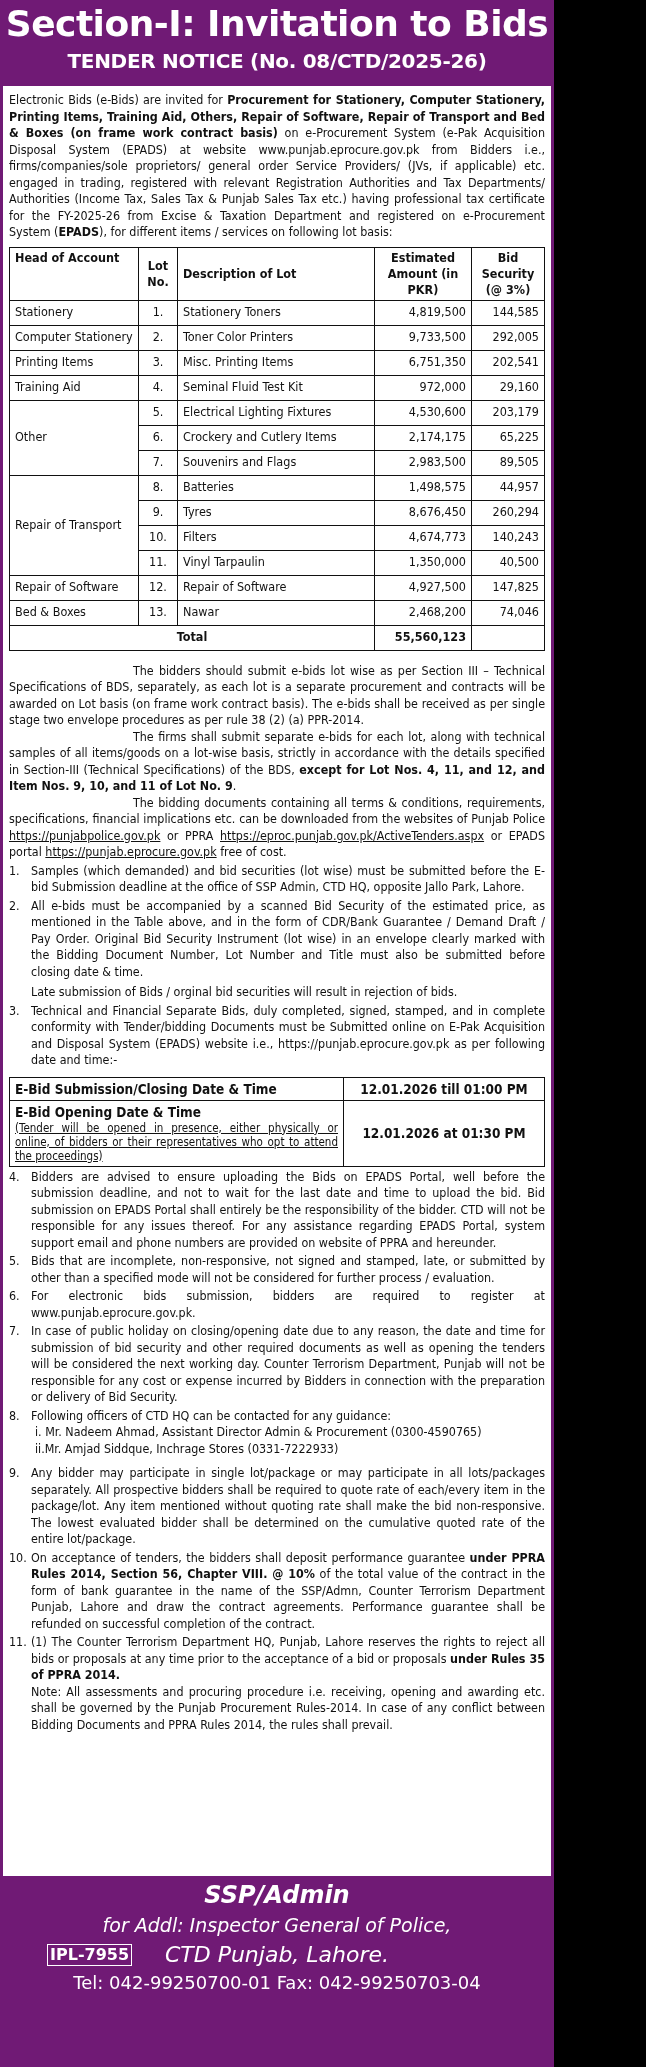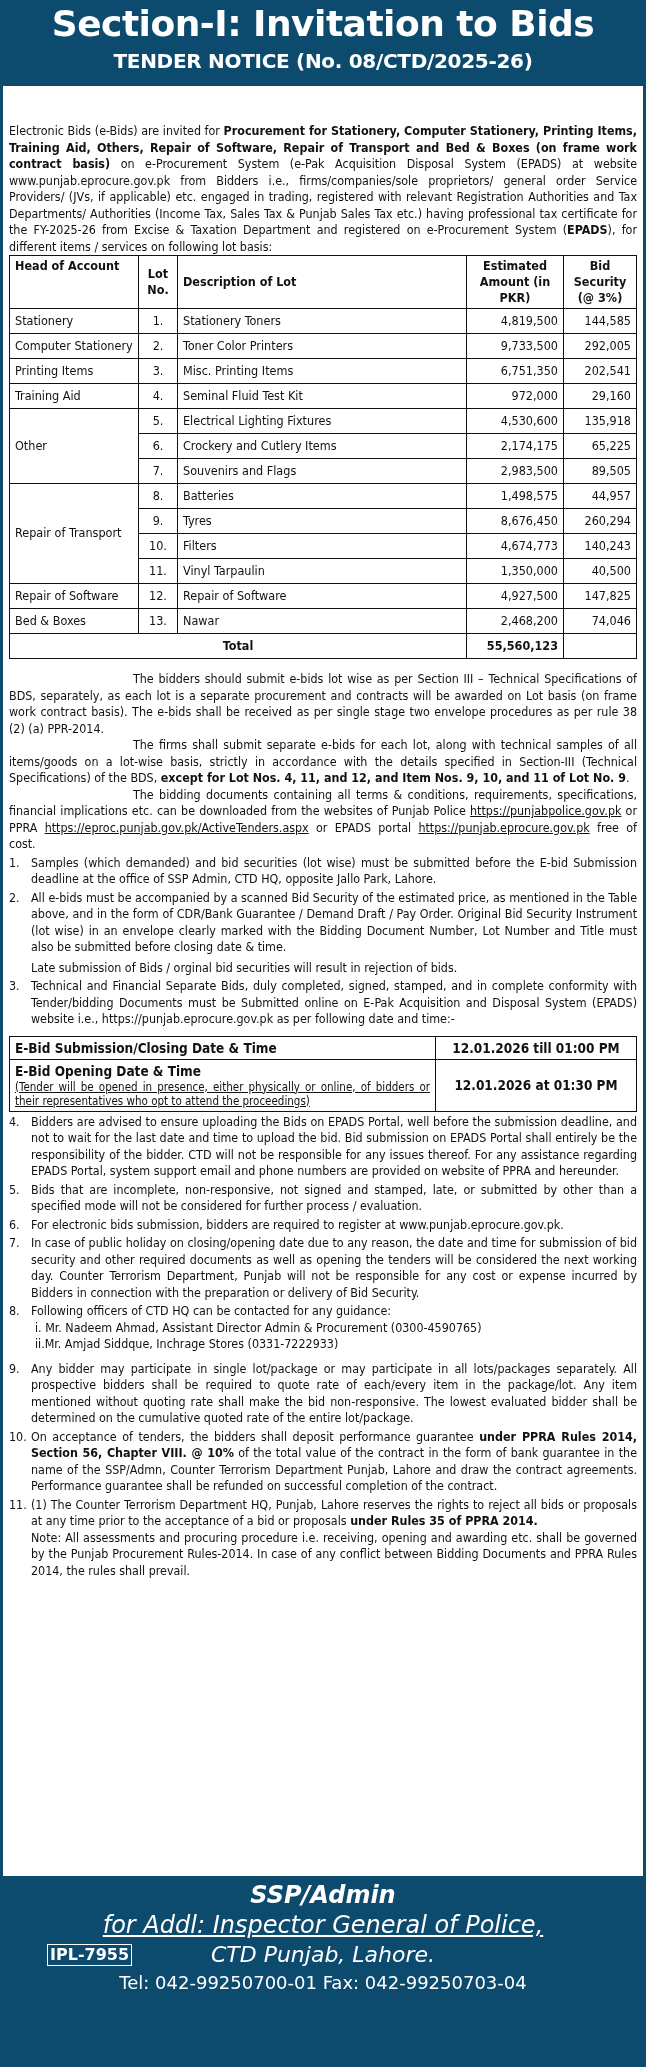--- a/index.html
+++ b/index.html
@@ -4,36 +4,36 @@
 <style>
   html, body { margin: 0; padding: 0; }
   body {
     width: 646px;
     height: 2067px;
     background: #000;
     font-family: "DejaVu Sans Condensed", "DejaVu Sans", sans-serif;
     color: #111;
     overflow: hidden;
   }
-  .page { position: relative; width: 646px; height: 2067px; background: #0c4a6e; }
+  .page { position: relative; width: 554px; height: 2067px; background: #701a75; }
   .hdr { text-align: center; color: #fff; font-family: "DejaVu Sans", sans-serif; font-weight: bold; }
   .hdr .t1 { font-size: 36px; line-height: 44px; padding-top: 2px; letter-spacing: -0.5px; }
   .hdr .t2 { font-size: 20px; line-height: 30px; letter-spacing: -0.3px; }
   .body {
     position: absolute; left: 3px; right: 3px; top: 86px; height: 1790px;
     background: #fff;
     padding: 6px 6px 0 6px;
     box-sizing: border-box;
     font-size: 12.4px;
     line-height: 16.5px;
   }
-  .intro { text-align: justify; margin-top: 31px; }
+  .intro { text-align: justify; }
   b { font-weight: bold; }
   table.lots {
-    width: 100%; border-collapse: collapse; 
+    width: 100%; border-collapse: collapse; margin-top: 6px;
     font-size: 12.5px;
     border-radius: 23px;
   }
   table.lots th, table.lots td {
     border: 1.3px solid #111; padding: 2px 5px; height: 20px;
   }
   table.lots th { font-weight: bold; text-align: left; vertical-align: middle; line-height: 16px; }
   table.lots th.c { text-align: center; }
   td.num { text-align: right; }
   td.lot { text-align: center; }
@@ -53,21 +53,21 @@
   table.dates {
     width: 100%; border-collapse: collapse; margin: 8px 0 0 0; font-size: 13px;
   }
   table.dates td { border: 1.3px solid #111; padding: 3px 5px; vertical-align: middle; }
   table.dates td.lbl { font-weight: bold; font-size: 13.5px; }
   table.dates td.val { font-weight: bold; text-align: center; width: 190px; font-size: 13.5px; }
   .sub { font-weight: normal; font-size: 11.5px; line-height: 14px; display: block; text-decoration: underline; }
   .officer { padding-left: 4px; }
   .footer { position: absolute; left: 0; right: 0; top: 1880px; color: #fff; text-align: center; font-family: "DejaVu Sans", sans-serif; }
   .f1 { font-size: 24px; font-weight: bold; font-style: italic; line-height: 30px; }
-  .f2 { font-size: 24px; font-style: italic; line-height: 30px; text-decoration: underline; }
+  .f2 { font-size: 19px; font-style: italic; line-height: 30px; }
   .f3 { font-size: 22px; font-style: italic; line-height: 30px; position: relative; }
   .ipl { position: absolute; left: 47px; top: 4px; border: 1.5px solid #fff; font-style: normal; font-weight: bold; font-size: 16px; line-height: 20px; padding: 0 2px; }
   .f4 { font-size: 24px; line-height: 32px; }
   .f5 { font-size: 18px; line-height: 26px; }
 </style>
 </head>
 <body>
 
 <div class="page">
   <div class="hdr">
@@ -115,21 +115,21 @@
             <td class="lot">4.</td>
             <td>Seminal Fluid Test Kit</td>
             <td class="num">972,000</td>
             <td class="num">29,160</td>
           </tr>
           <tr>
             <td rowspan="3">Other</td>
             <td class="lot">5.</td>
             <td>Electrical Lighting Fixtures</td>
             <td class="num">4,530,600</td>
-            <td class="num">135,918</td>
+            <td class="num">203,179</td>
           </tr>
           <tr>
             <td class="lot">6.</td>
             <td>Crockery and Cutlery Items</td>
             <td class="num">2,174,175</td>
             <td class="num">65,225</td>
           </tr>
           <tr>
             <td class="lot">7.</td>
             <td>Souvenirs and Flags</td>

